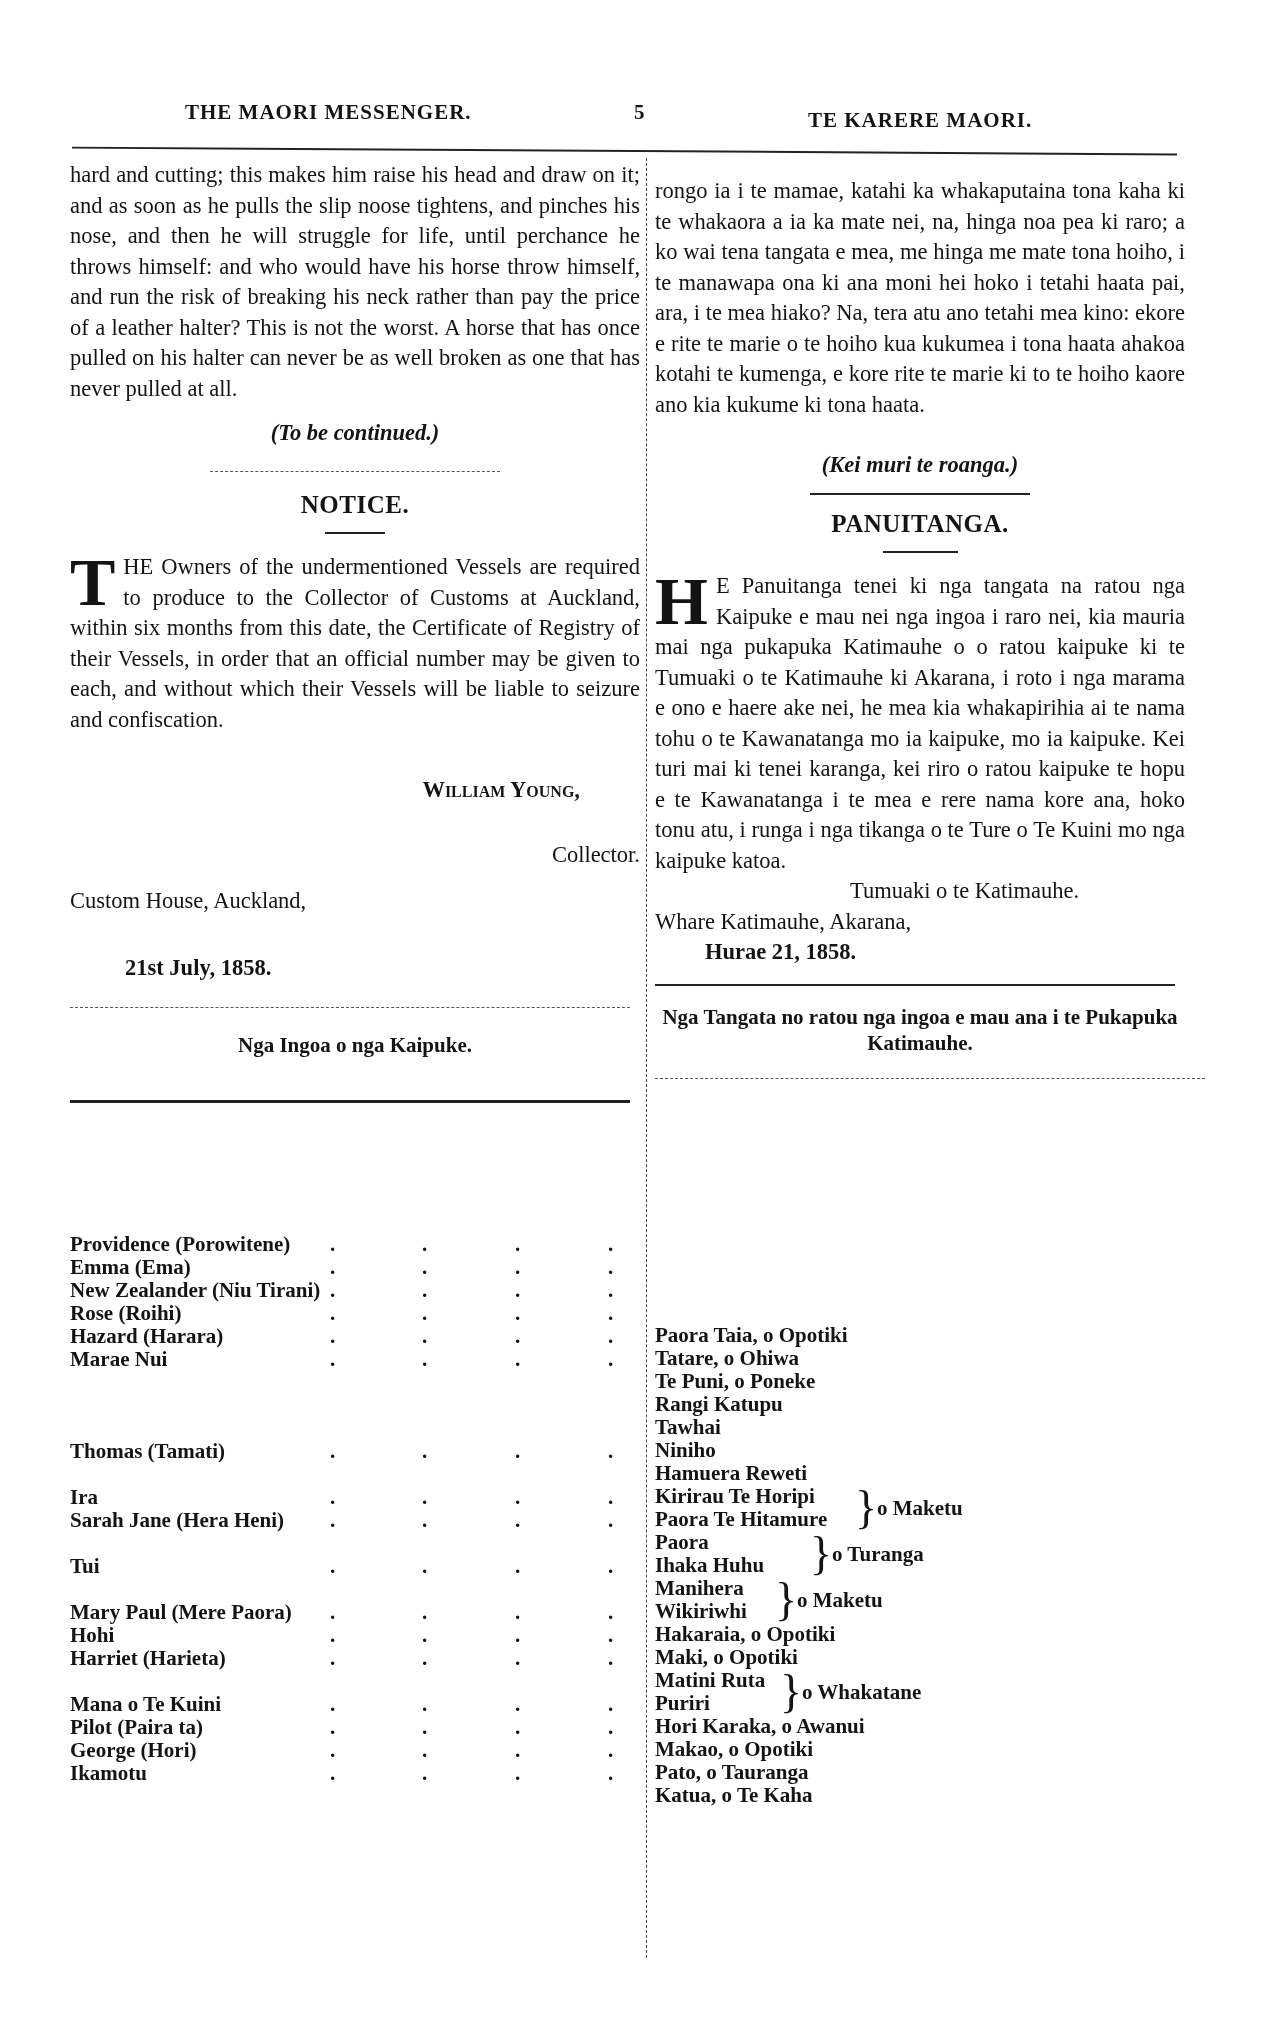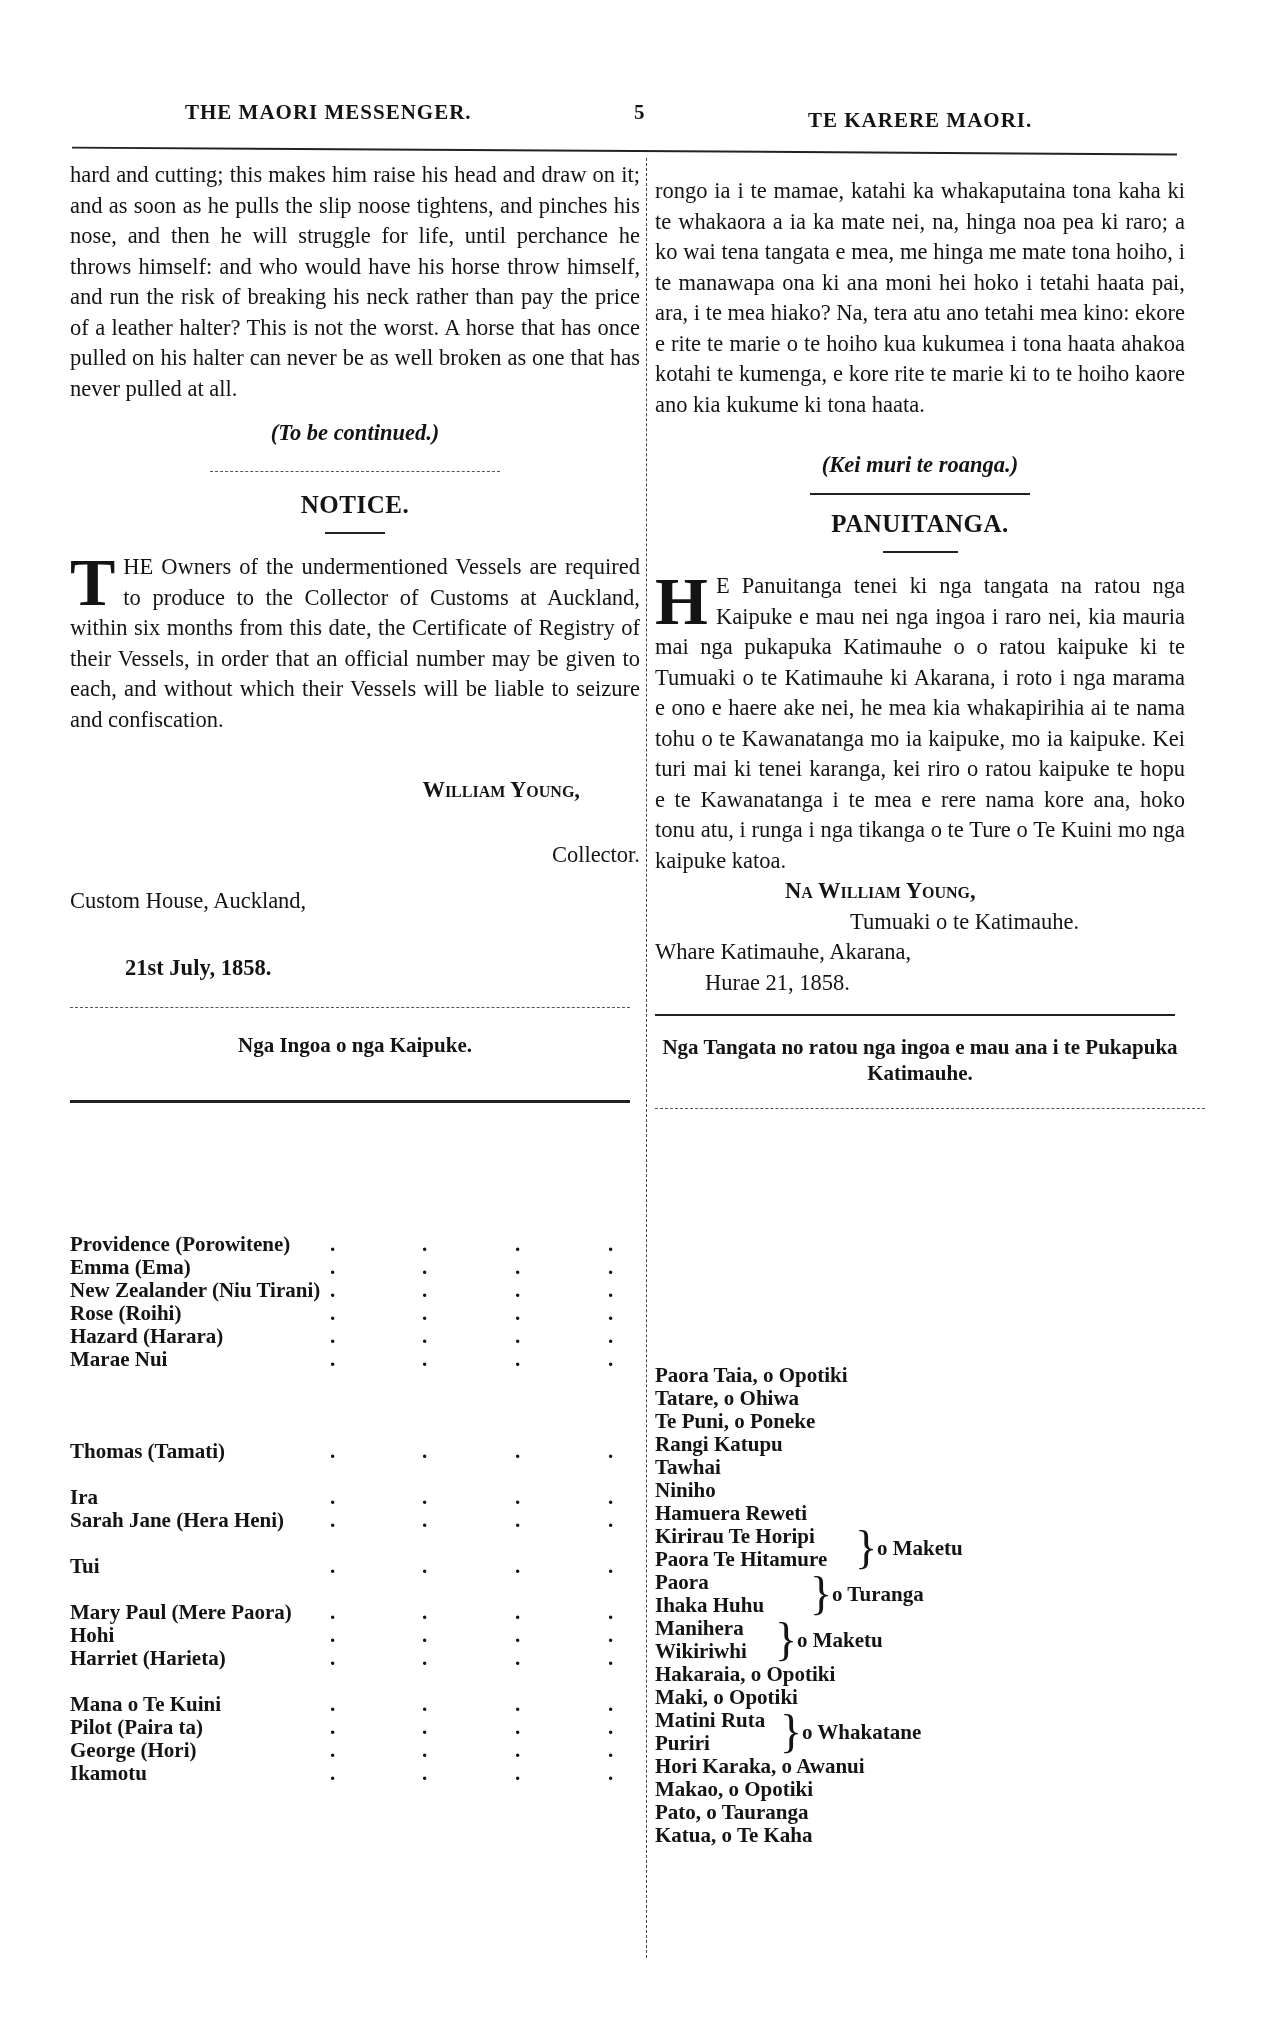--- a/index.html
+++ b/index.html
@@ -22,21 +22,21 @@
   .cont { text-align: center; font-style: italic; font-weight: bold; margin-top: 14px; }
   .dash { height: 0; margin: 22px auto 18px; border-top: 1.5px dashed #555; }
   .solid { height: 0; border-top: 2px solid #222; margin: 0 auto; }
   .head { text-align: center; font-size: 25px; font-weight: bold; letter-spacing: 0.5px; margin: 0; }
   .short-rule { width: 60px; height: 0; border-top: 2px solid #222; margin: 12px auto 18px; }
   .dropcap { float: left; font-size: 68px; line-height: 56px; font-weight: bold; margin: 2px 8px 0 0; }
   .sig { text-align: right; font-variant: small-caps; font-weight: bold; }
   .list-title { text-align: center; font-weight: bold; font-size: 21px; line-height: 26px; }
 
   .vessels { position: absolute; left: 70px; top: 1233px; width: 570px; font-size: 21px; line-height: 23px; font-weight: bold; }
-  .owners { position: absolute; left: 655px; top: 1364px; width: 560px; font-size: 21px; line-height: 23px; font-weight: bold; }
+  .owners { position: absolute; left: 655px; top: 1324px; width: 560px; font-size: 21px; line-height: 23px; font-weight: bold; }
   .row { position: relative; height: 23px; white-space: nowrap; }
   .dot { position: absolute; top: 0; }
   .brace-group { position: relative; }
   .brace { position: absolute; top: 0; font-weight: normal; }
   .brace-place { position: absolute; white-space: nowrap; }
 </style>
 </head>
 <body>
 
 <div class="header">
@@ -71,24 +71,23 @@
 
 <div class="col col-right">
   <p class="para">rongo ia i te mamae, katahi ka whakaputaina tona kaha ki te whakaora a ia ka mate nei, na, hinga noa pea ki raro; a ko wai tena tangata e mea, me hinga me mate tona hoiho, i te manawapa ona ki ana moni hei hoko i tetahi haata pai, ara, i te mea hiako? Na, tera atu ano tetahi mea kino: ekore e rite te marie o te hoiho kua kukumea i tona haata ahakoa kotahi te kumenga, e kore rite te marie ki to te hoiho kaore ano kia kukume ki tona haata.</p>
   <div class="cont" style="margin-top:30px">(Kei muri te roanga.)</div>
   <div class="solid" style="width:220px;margin:12px auto 14px"></div>
   <h2 class="head">PANUITANGA.</h2>
   <div class="short-rule" style="width:75px"></div>
   <p class="para">
     <span class="dropcap">H</span><span>E Panuitanga tenei ki nga tangata na ratou nga Kaipuke e mau nei nga ingoa i raro nei, kia mauria mai nga pukapuka Katimauhe o o ratou kaipuke ki te Tumuaki o te Katimauhe ki Akarana, i roto i nga marama e ono e haere ake nei, he mea kia whakapirihia ai te nama tohu o te Kawanatanga mo ia kaipuke, mo ia kaipuke. Kei turi mai ki tenei karanga, kei riro o ratou kaipuke te hopu e te Kawanatanga i te mea e rere nama kore ana, hoko tonu atu, i runga i nga tikanga o te Ture o Te Kuini mo nga kaipuke katoa.</span>
   </p>
-  <div class="sig" style="text-align:left;padding-left:130px">Na William Young,</div>
   <div style="padding-left:195px">Tumuaki o te Katimauhe.</div>
   <div>Whare Katimauhe, Akarana,</div>
-  <div style="padding-left:50px;font-weight:normal">Hurae 21, 1858.</div>
+  <div style="padding-left:50px;font-weight:bold">Hurae 21, 1858.</div>
   <div class="solid" style="width:520px;margin:16px 0 18px 0"></div>
   <div class="list-title">Nga Tangata no ratou nga ingoa e mau ana i te Pukapuka Katimauhe.</div>
   <div class="dash" style="width:550px;margin:22px 0 0 0"></div>
 </div>
 
 <div class="vessels" id="vessel-list">
     <div class="row"><span>Providence (Porowitene)</span><span class="dot" style="left: 260px;">.</span><span class="dot" style="left: 352px;">.</span><span class="dot" style="left: 445px;">.</span><span class="dot" style="left: 538px;">.</span></div>
     <div class="row"><span>Emma (Ema)</span><span class="dot" style="left: 260px;">.</span><span class="dot" style="left: 352px;">.</span><span class="dot" style="left: 445px;">.</span><span class="dot" style="left: 538px;">.</span></div>
     <div class="row"><span>New Zealander (Niu Tirani)</span><span class="dot" style="left: 260px;">.</span><span class="dot" style="left: 352px;">.</span><span class="dot" style="left: 445px;">.</span><span class="dot" style="left: 538px;">.</span></div>
     <div class="row"><span>Rose (Roihi)</span><span class="dot" style="left: 260px;">.</span><span class="dot" style="left: 352px;">.</span><span class="dot" style="left: 445px;">.</span><span class="dot" style="left: 538px;">.</span></div>

